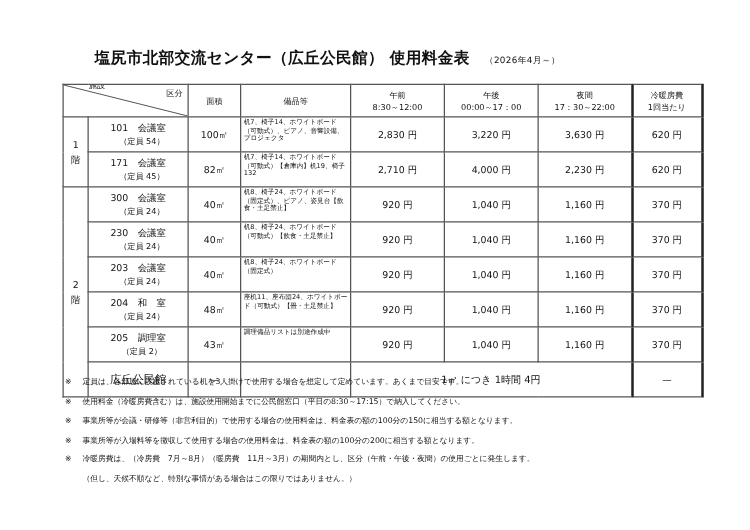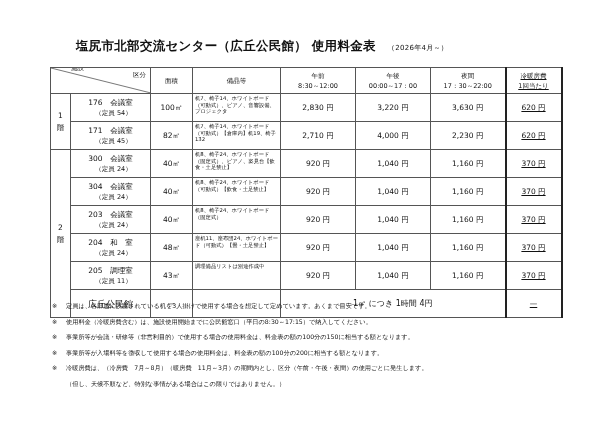--- a/index.html
+++ b/index.html
@@ -17,21 +17,21 @@
   table.fee { border:1.5px solid #222; }
   .diag { position:relative; height:25px; overflow:hidden; }
   .diag svg { position:absolute; left:0; top:0; }
   .diag .tr { position:absolute; right:4px; top:2px; font-size:6.5px; }
   .diag .bl { position:absolute; left:20px; bottom:20px; font-size:6.5px; }
   .floor { font-size:7.5px; line-height:12px; }
   .room { font-size:8.5px; line-height:10px; }
   .room .cap { font-size:6.5px; display:block; padding-left:6px; }
   .equip { text-align:left !important; vertical-align:top !important;
            font-size:5.3px !important; line-height:6.5px; padding:1px 2px !important; }
-  .cool { border-left:2px solid #222 !important; border-right:2px solid #222 !important;text-decoration:underline; }
+  .cool { border-left:2px solid #222 !important; border-right:2px solid #222 !important; }
   .notes { position:absolute; left:52px; top:298px; width:540px; font-size:6.2px; line-height:15.5px; }
   .notes div { white-space:nowrap; }
   .notes .mark { display:inline-block; width:14px; }
   .notes .indent { padding-left:14px; }
 </style>
 </head>
 <body>
 
 <div class="title">
   <span>塩尻市北部交流センター（広丘公民館） 使用料金表</span><span class="sub">（2026年4月～）</span>
@@ -62,21 +62,21 @@
     <th>面積</th>
     <th>備品等</th>
     <th><span>午前</span><br><span>8:30～12:00</span></th>
     <th><span>午後</span><br><span>00:00～17：00</span></th>
     <th><span>夜間</span><br><span>17：30～22:00</span></th>
     <th class="cool"><span>冷暖房費</span><br><span>1回当たり</span></th>
   </tr>
 
   <tr>
     <td rowspan="2" class="floor">1<br>階</td>
-    <td class="room"><span>176　会議室</span><span class="cap">（定員 54）</span></td>
+    <td class="room"><span>101　会議室</span><span class="cap">（定員 54）</span></td>
     <td>100㎡</td>
     <td class="equip">机7、椅子14、ホワイトボード（可動式）、ピアノ、音響設備、プロジェクタ</td>
     <td>2,830 円</td>
     <td>3,220 円</td>
     <td>3,630 円</td>
     <td class="cool">620 円</td>
   </tr>
   <tr>
     <td class="room"><span>171　会議室</span><span class="cap">（定員 45）</span></td>
     <td>82㎡</td>
@@ -91,21 +91,21 @@
     <td rowspan="6" class="floor">2<br>階</td>
     <td class="room"><span>300　会議室</span><span class="cap">（定員 24）</span></td>
     <td>40㎡</td>
     <td class="equip">机8、椅子24、ホワイトボード（固定式）、ピアノ、姿見台【飲食・土足禁止】</td>
     <td>920 円</td>
     <td>1,040 円</td>
     <td>1,160 円</td>
     <td class="cool">370 円</td>
   </tr>
   <tr>
-    <td class="room"><span>304　会議室</span><span class="cap">（定員 24）</span></td>
+    <td class="room"><span>230　会議室</span><span class="cap">（定員 24）</span></td>
     <td>40㎡</td>
     <td class="equip">机8、椅子24、ホワイトボード（可動式）【飲食・土足禁止】</td>
     <td>920 円</td>
     <td>1,040 円</td>
     <td>1,160 円</td>
     <td class="cool">370 円</td>
   </tr>
   <tr>
     <td class="room"><span>203　会議室</span><span class="cap">（定員 24）</span></td>
     <td>40㎡</td>
@@ -118,21 +118,21 @@
   <tr>
     <td class="room"><span>204　和　室</span><span class="cap">（定員 24）</span></td>
     <td>48㎡</td>
     <td class="equip">座机11、座布団24、ホワイトボード（可動式）【畳・土足禁止】</td>
     <td>920 円</td>
     <td>1,040 円</td>
     <td>1,160 円</td>
     <td class="cool">370 円</td>
   </tr>
   <tr>
-    <td class="room"><span>205　調理室</span><span class="cap">（定員 11）</span></td>
+    <td class="room"><span>205　調理室</span><span class="cap">（定員 2）</span></td>
     <td>43㎡</td>
     <td class="equip">調理備品リストは別途作成中</td>
     <td>920 円</td>
     <td>1,040 円</td>
     <td>1,160 円</td>
     <td class="cool">370 円</td>
   </tr>
   <tr>
     <td class="room" style="font-size:9px">広丘公民館</td>
     <td>—</td>

